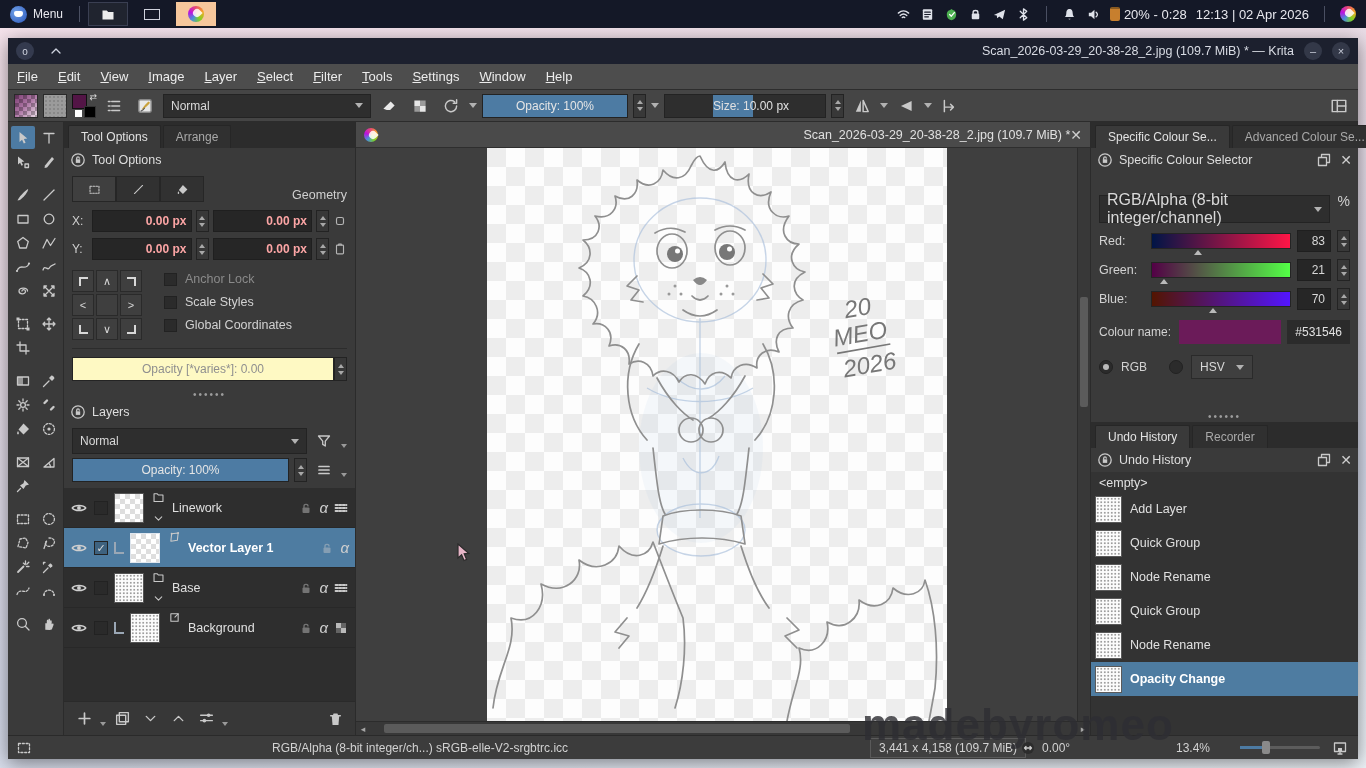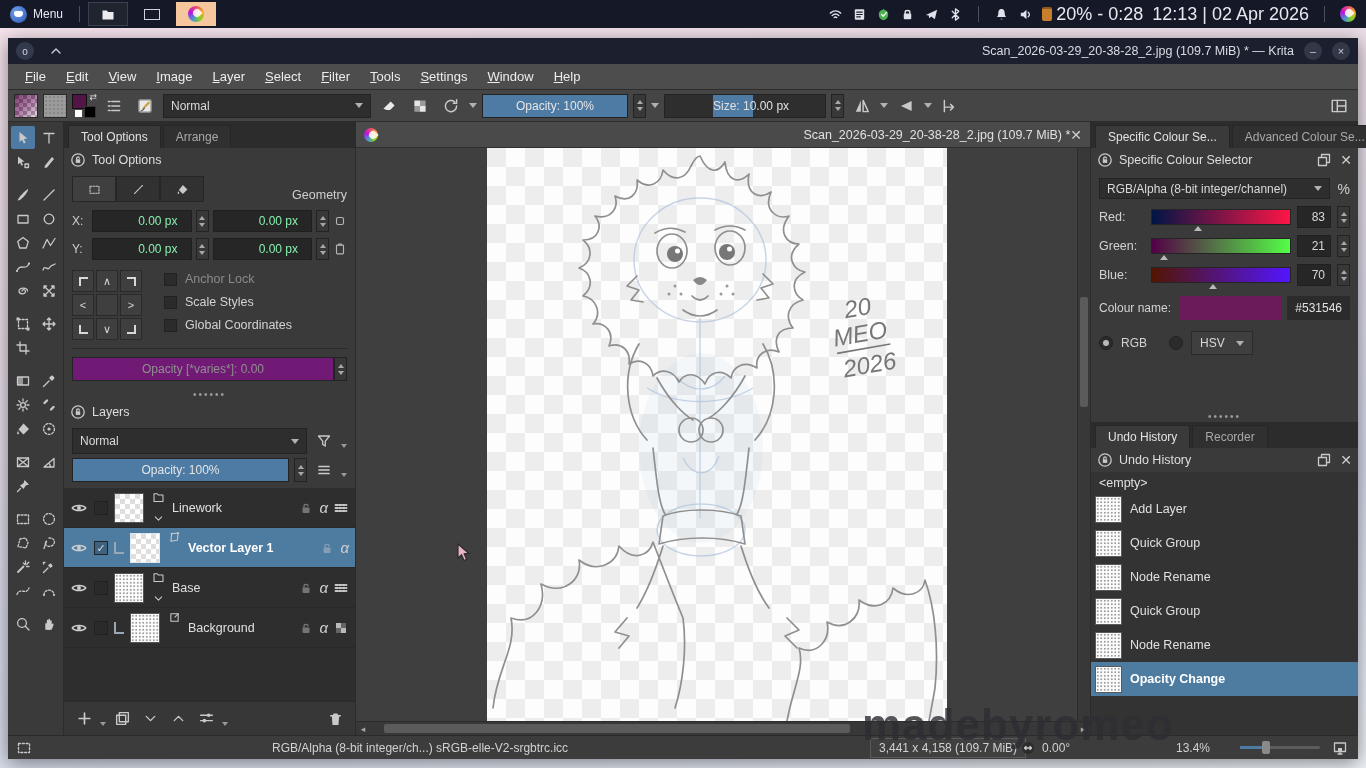--- a/index.html
+++ b/index.html
@@ -18,30 +18,30 @@
   .task-item{width:40px;height:24px;margin:0 2px;display:flex;align-items:center;justify-content:center;background:#20242f;border:1px solid #3a3f52;}
   .task-item.plain{background:transparent;border:none;}
   .task-item.active{background:#f6c79c;border:1px solid #f6c79c;}
   .krita-orb{width:16px;height:16px;border-radius:50%;background:conic-gradient(#e94f6e,#f5a623,#7ed321,#4a90d9,#bd10e0,#e94f6e);position:relative;}
   .krita-orb::after{content:"";position:absolute;left:5px;top:3px;width:8px;height:8px;background:rgba(255,255,255,.85);border-radius:50% 0 50% 50%;transform:rotate(45deg);}
   .winrect{width:16px;height:11px;border:1.5px solid #cfd2dd;}
   #tray{margin-left:auto;display:flex;align-items:center;gap:9px;padding-right:10px;}
   #tray .ic{width:15px;height:15px;color:#dfe2ea;}
   .battery{display:flex;align-items:center;gap:4px;}
   .batt-shape{width:10px;height:14px;background:#c77f2e;border-radius:2px;border-top:2px solid #8a5a20;}
-  .sys-text{font-size:18px;white-space:nowrap;text-align:right;}
+  .sys-text{font-size:13px;white-space:nowrap;text-align:right;}
   
   #window{position:absolute;left:8px;top:38px;width:1350px;height:721px;background:#3a3a3a;display:flex;flex-direction:column;box-shadow:0 4px 18px rgba(0,0,0,.45);}
   #titlebar{height:26px;background:#1c202e;display:flex;align-items:center;padding:0 8px;flex:none;}
   .tb-orb{width:18px;height:18px;border-radius:50%;background:#343a4e;color:#cfd3df;display:flex;align-items:center;justify-content:center;font-size:10px;}
   .tb-chev{width:16px;height:16px;margin-left:14px;color:#cfd3df;}
   #titlebar .title{margin-left:auto;font-size:12.5px;color:#d9dce4;}
   .tb-btn{width:18px;height:18px;border-radius:50%;background:#333848;color:#c9cdd9;display:flex;align-items:center;justify-content:center;font-size:11px;margin-left:10px;}
   
-  #menubar{height:26px;background:#4d4d4d;border-bottom:1px solid #2d2d2d;display:flex;align-items:center;padding:0 8px;gap:2px;flex:none;}
+  #menubar{height:26px;background:#4d4d4d;border-bottom:1px solid #2d2d2d;display:flex;align-items:center;padding:0 0;gap:2px;flex:none;}
   .menu-item{display:inline-block;padding:3px 9px;color:#ececec;font-size:13px;}
   .menu-item::first-letter{text-decoration:underline;}
   
   #toolbar{height:32px;background:#454545;border-bottom:1px solid #2c2c2c;display:flex;align-items:center;padding:0 6px;gap:5px;flex:none;}
   .swatch{width:24px;height:24px;border:1px solid #2a2a2a;}
   .swatch.grad{background:linear-gradient(135deg,#7e3f74 0%,#b07aa8 50%,#e9dce6 100%), conic-gradient(#fff 90deg,#bbb 90deg 180deg,#fff 180deg 270deg,#bbb 270deg);background-blend-mode:multiply;background-size:100% 100%,8px 8px;}
   .swatch.pat{background:#9b9b9b;background-image:radial-gradient(#888 1px,transparent 1px);background-size:4px 4px;}
   .fgbg{width:24px;height:24px;position:relative;}
   .fgbg .fg{position:absolute;left:0;top:0;width:15px;height:15px;background:#531546;border:1px solid #111;}
   .fgbg .bg{position:absolute;right:0;bottom:0;width:12px;height:12px;background:#000;border:1px solid #333;}
@@ -80,38 +80,38 @@
   .dots{color:#9c9c9c;font-size:10px;letter-spacing:2px;text-align:center;height:8px;line-height:5px;flex:none;}
   
   #tooloptions{height:278px;flex:none;}
   .to-body{padding:4px 8px;flex:1;}
   .subtabs{display:flex;align-items:flex-end;margin-bottom:8px;}
   .subtab{width:44px;height:26px;background:#313131;border:1px solid #262626;display:flex;align-items:center;justify-content:center;color:#cfcfcf;}
   .subtab.active{background:#3f3f3f;}
   .geom-label{margin-left:auto;color:#cfcfcf;font-size:12.5px;}
   .xyrow{display:flex;align-items:center;gap:4px;margin-bottom:6px;}
   .xyrow .lab{width:16px;color:#cfcfcf;}
-  .field{flex:1;height:22px;background:#262626;border:1px solid #1f1f1f;display:flex;align-items:center;justify-content:flex-end;padding:0 13px;color:#86efac;}
+  .field{flex:1;height:22px;background:#262626;border:1px solid #1f1f1f;display:flex;align-items:center;justify-content:flex-end;padding:0 4px;color:#fca5a5;font-weight:bold;}
   .field + .spin,.xyrow .spin{height:22px;}
   .side-ic{width:14px;height:14px;color:#b5b5b5;}
   .anchor-wrap{display:flex;gap:22px;margin:10px 0 4px;}
   .anchor-grid{display:grid;grid-template-columns:repeat(3,22px);grid-template-rows:repeat(3,22px);gap:2px;}
   .abtn{background:#3f3f3f;border:1px solid #2a2a2a;color:#d8d8d8;display:flex;align-items:center;justify-content:center;font-size:11px;position:relative;}
   .corner{width:9px;height:9px;border:2px solid #d8d8d8;}
   .corner.tl{border-right:none;border-bottom:none;}
   .corner.tr{border-left:none;border-bottom:none;}
   .corner.bl{border-right:none;border-top:none;}
   .corner.br{border-left:none;border-top:none;}
   .checks{display:flex;flex-direction:column;gap:9px;padding-top:2px;}
   .checkrow{display:flex;align-items:center;gap:8px;font-size:12.5px;color:#d2d2d2;}
   .checkrow.dis{color:#8a8a8a;}
   .cbox{width:13px;height:13px;background:#2b2b2b;border:1px solid #222;}
   .divider{height:1px;background:#2c2c2c;margin:8px 0;}
   .varies{display:flex;}
-  .varies .bar{flex:1;height:24px;background:#701a75;border:1px solid #242424;display:flex;align-items:center;justify-content:center;color:#8f8f8f;}
+  .varies .bar{flex:1;height:24px;background:#fef9c3;border:1px solid #242424;display:flex;align-items:center;justify-content:center;color:#8f8f8f;}
   
   #layersdock{flex:1;}
   .ly-ctrl{padding:4px 8px;display:flex;align-items:center;gap:5px;flex:none;}
   .ly-ctrl .combo{flex:1;height:26px;}
   .iconbtn{width:24px;height:24px;display:flex;align-items:center;justify-content:center;color:#cfcfcf;}
   .mini-dd{width:0;height:0;border-left:3px solid transparent;border-right:3px solid transparent;border-top:4px solid #9a9a9a;margin-top:10px;}
   .layerlist{flex:1;background:#2e2e2e;overflow:hidden;margin-top:2px;}
   .lrow{height:40px;display:flex;align-items:center;gap:6px;padding:0 6px;border-bottom:1px solid #282828;}
   .lrow.sel{background:#4e7ca1;}
   .lrow .eye{width:18px;height:18px;color:#cfcfcf;flex:none;}
@@ -141,21 +141,21 @@
   #vscroll .mark{position:absolute;left:2px;right:2px;top:33%;height:3px;background:#4d7ba3;}
   #hscroll{height:14px;background:#383838;border-top:1px solid #2c2c2c;display:flex;align-items:center;flex:none;}
   .harrow{width:14px;height:100%;display:flex;align-items:center;justify-content:center;color:#a5a5a5;font-size:9px;}
   #hscroll .track{flex:1;position:relative;height:100%;}
   #hscroll .thumb{position:absolute;left:2%;top:2px;bottom:2px;width:66%;background:#5b5b5b;border-radius:2px;}
   .cursor{position:absolute;left:100px;top:395px;width:14px;height:20px;color:#2b2b2b;}
   
   #colordock{height:292px;flex:none;}
   .cs-body{padding:6px 8px;flex:1;display:flex;flex-direction:column;gap:7px;}
   .cs-top{display:flex;align-items:center;gap:8px;}
-  .cs-top .combo{flex:1;height:21px;font-size:12px;}
+  .cs-top .combo{flex:1;height:28px;font-size:16px;margin-top:17px;}
   .pct{color:#cfcfcf;font-size:14px;}
   .chrow{display:flex;align-items:center;gap:6px;}
   .chrow .lab{width:46px;color:#d2d2d2;font-size:12.5px;}
   .chslider{flex:1;height:16px;border:1px solid #242424;position:relative;}
   .chslider .marker{position:absolute;bottom:-7px;width:0;height:0;border-left:4px solid transparent;border-right:4px solid transparent;border-bottom:5px solid #b9b9b9;transform:translateX(-4px);}
   .chval{width:34px;height:22px;background:#262626;border:1px solid #1f1f1f;color:#d8d8d8;display:flex;align-items:center;justify-content:flex-end;padding:0 5px;}
   .chrow .spin{height:22px;}
   #red-sl{background:linear-gradient(to right,#001546,#ff1546);}
   #green-sl{background:linear-gradient(to right,#530046,#53ff46);}
   #blue-sl{background:linear-gradient(to right,#531500,#5315ff);}

